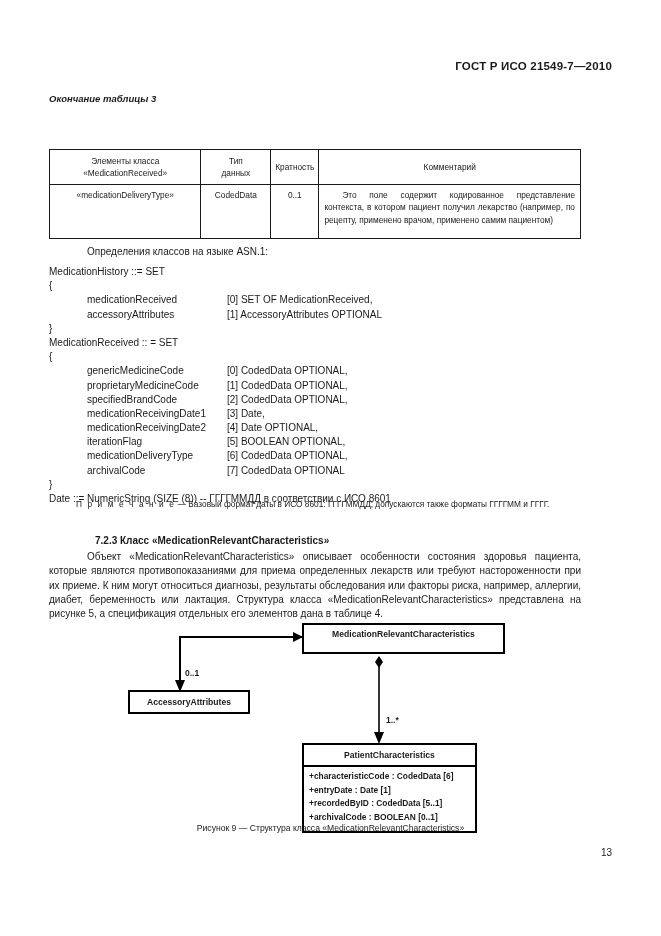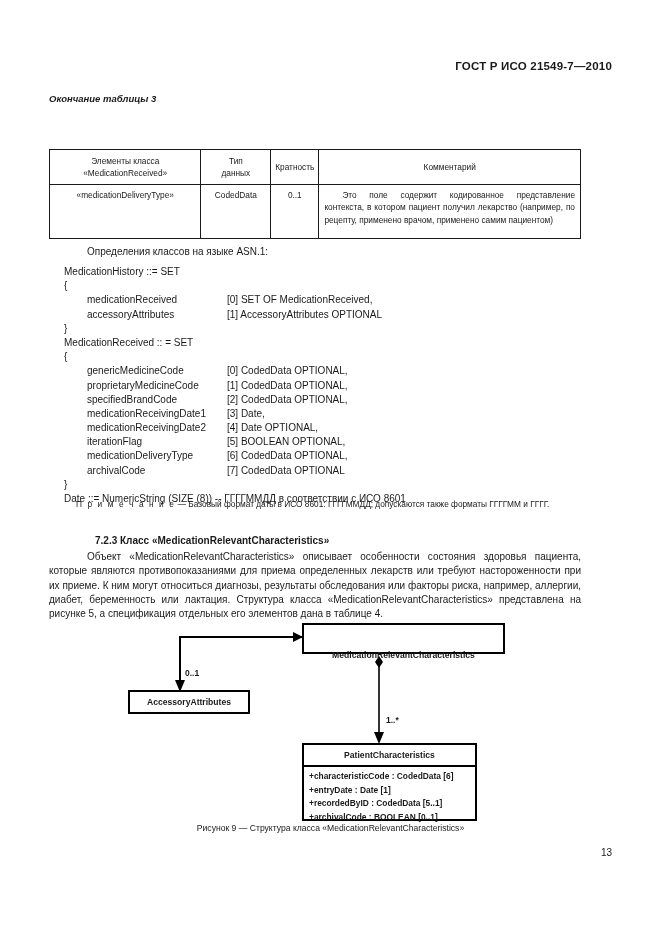--- a/index.html
+++ b/index.html
@@ -79,21 +79,21 @@
     position: absolute;
     top: 265px; left: 49px;
     width: 532px;
     font-size: 10px;
     line-height: 14.2px;
     white-space: pre;
   }
   .asn-line { display: block; height: 14.2px; }
   .asn-field { display: inline-block; width: 178px; padding-left: 38px; }
   .asn-tag { display: inline-block; }
-  .asn-plain { display: inline-block; margin-left: 15px; }
+  .asn-plain { display: inline-block; }
 
   
   .note {
     position: absolute;
     top: 498px; left: 49px;
     width: 532px;
     font-size: 8.3px;
     line-height: 1.6;
     text-align: justify;
     text-align-last: left;
@@ -123,21 +123,21 @@
   .diagram { position: absolute; top: 618px; left: 49px; width: 532px; height: 200px; }
   .uml-box {
     position: absolute;
     border: 2px solid #000;
     background: #fff;
     font-size: 8.6px;
     font-weight: bold;
     text-align: center;
   }
   .uml-title {
-    padding: 25px 4px;
+    padding: 4px 4px;
     white-space: nowrap;
   }
   .uml-box.with-attrs .uml-title {
     border-bottom: 2px solid #000;
     padding: 5px 4px;
   }
   .uml-attrs {
     text-align: left;
     padding: 3px 5px 4px 5px;
     font-size: 8.4px;
@@ -233,21 +233,21 @@
     </div>
 
     <div class="uml-box" style="left:79px; top:72px; width:122px; height:24px;">
       <div class="uml-title" style="padding:5px 4px;">AccessoryAttributes</div>
     </div>
 
     <div class="mult-label" style="left:136px; top:50px;">0..1</div>
 
     <div class="mult-label" style="left:337px; top:97px;">1..*</div>
 
-    <div class="uml-box with-attrs" style="left:253px; top:125px; width:175px; height:78px;">
+    <div class="uml-box with-attrs" style="left:253px; top:125px; width:175px; height:90px;">
       <div class="uml-title">PatientCharacteristics</div>
       <div class="uml-attrs" id="patient-attrs">
           <span class="uml-attr">+characteristicCode : CodedData [6]</span>
           <span class="uml-attr">+entryDate : Date [1]</span>
           <span class="uml-attr">+recordedByID : CodedData [5..1]</span>
           <span class="uml-attr">+archivalCode : BOOLEAN [0..1]</span>
         </div>
     </div>
   </div>
 

